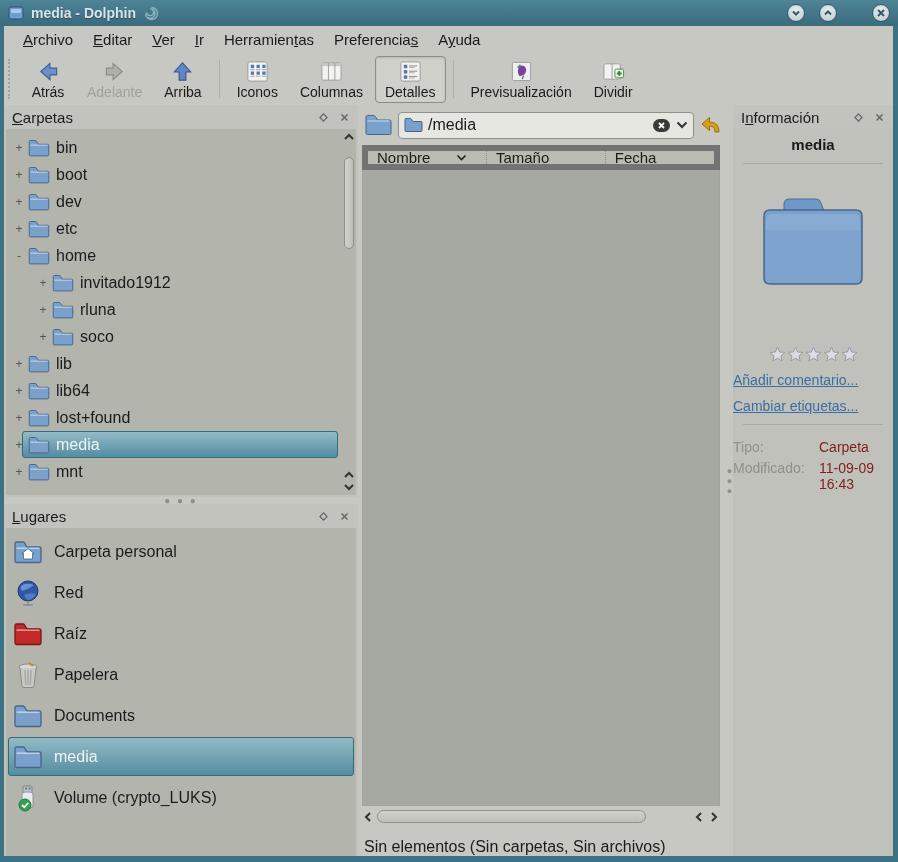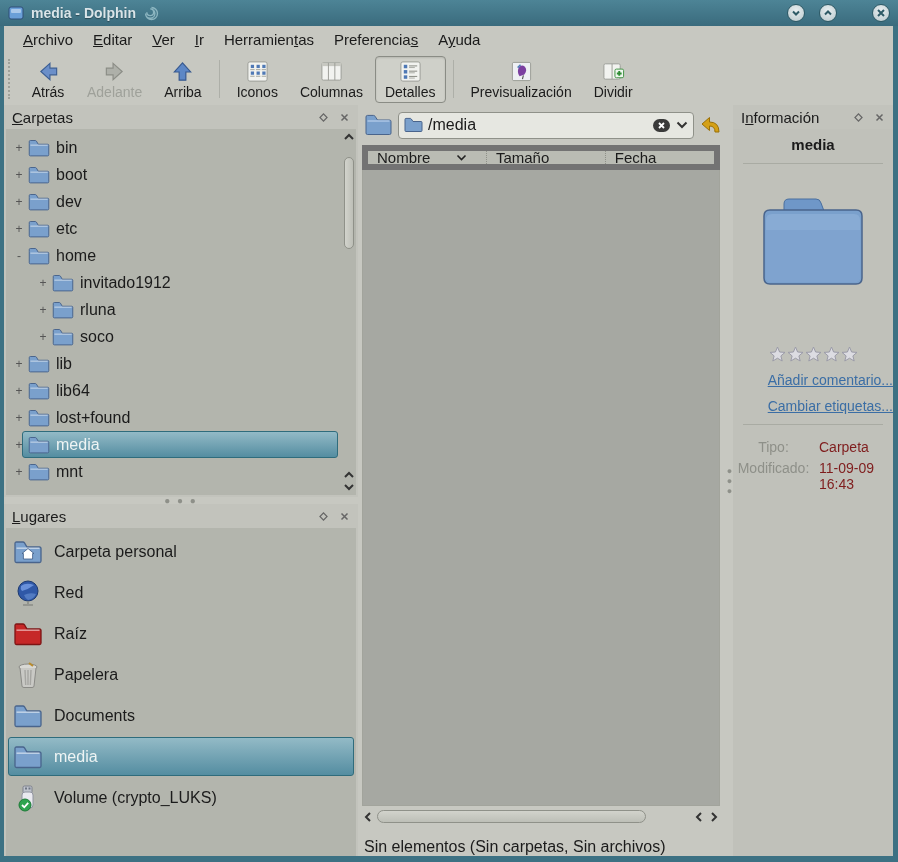--- a/index.html
+++ b/index.html
@@ -163,23 +163,23 @@
     display:flex; align-items:center; justify-content:center; color:#8e9089; font-size:9px;
   }
 
   
   #info-panel { position:absolute; left:729px; top:79px; width:160px; height:751px; background:#c0c1ba; }
   #info-name { text-align:center; font-size:15px; font-weight:bold; margin-top:7px; }
   .info-div { height:1px; background:#a9aba3; margin:10px 10px 0; }
   #info-folder { width:118px; height:100px; margin:26px auto 0; }
   #stars { display:flex; justify-content:center; gap:1px; margin-top:56px; }
   #stars .star { width:17px; height:16px; }
-  .info-link { display:block; text-align:right; font-size:14px; color:#3b6ea5; text-decoration:underline; margin-top:10px; }
+  .info-link { display:block; text-align:left; font-size:14px; color:#3b6ea5; text-decoration:underline; margin-top:10px; }
   #info-fields { margin-top:14px; display:grid; grid-template-columns:86px 1fr; row-gap:5px; font-size:14px; }
-  #info-fields .f-label { color:#8e9089; text-align:center; padding-right:5px; }
+  #info-fields .f-label { color:#8e9089; text-align:left; padding-right:5px; }
   #info-fields .f-value { color:#7f1d1d; }
 </style>
 </head>
 <body>
 
 <div id="titlebar">
   <span class="app-icon icon">
     <svg viewBox="0 0 16 16">
         <rect x="1" y="2" width="14" height="12" rx="2" fill="#6a9fd8" stroke="#2e4f78"></rect>
         <rect x="3" y="4" width="10" height="4" rx="1" fill="#a9c8ea"></rect>

